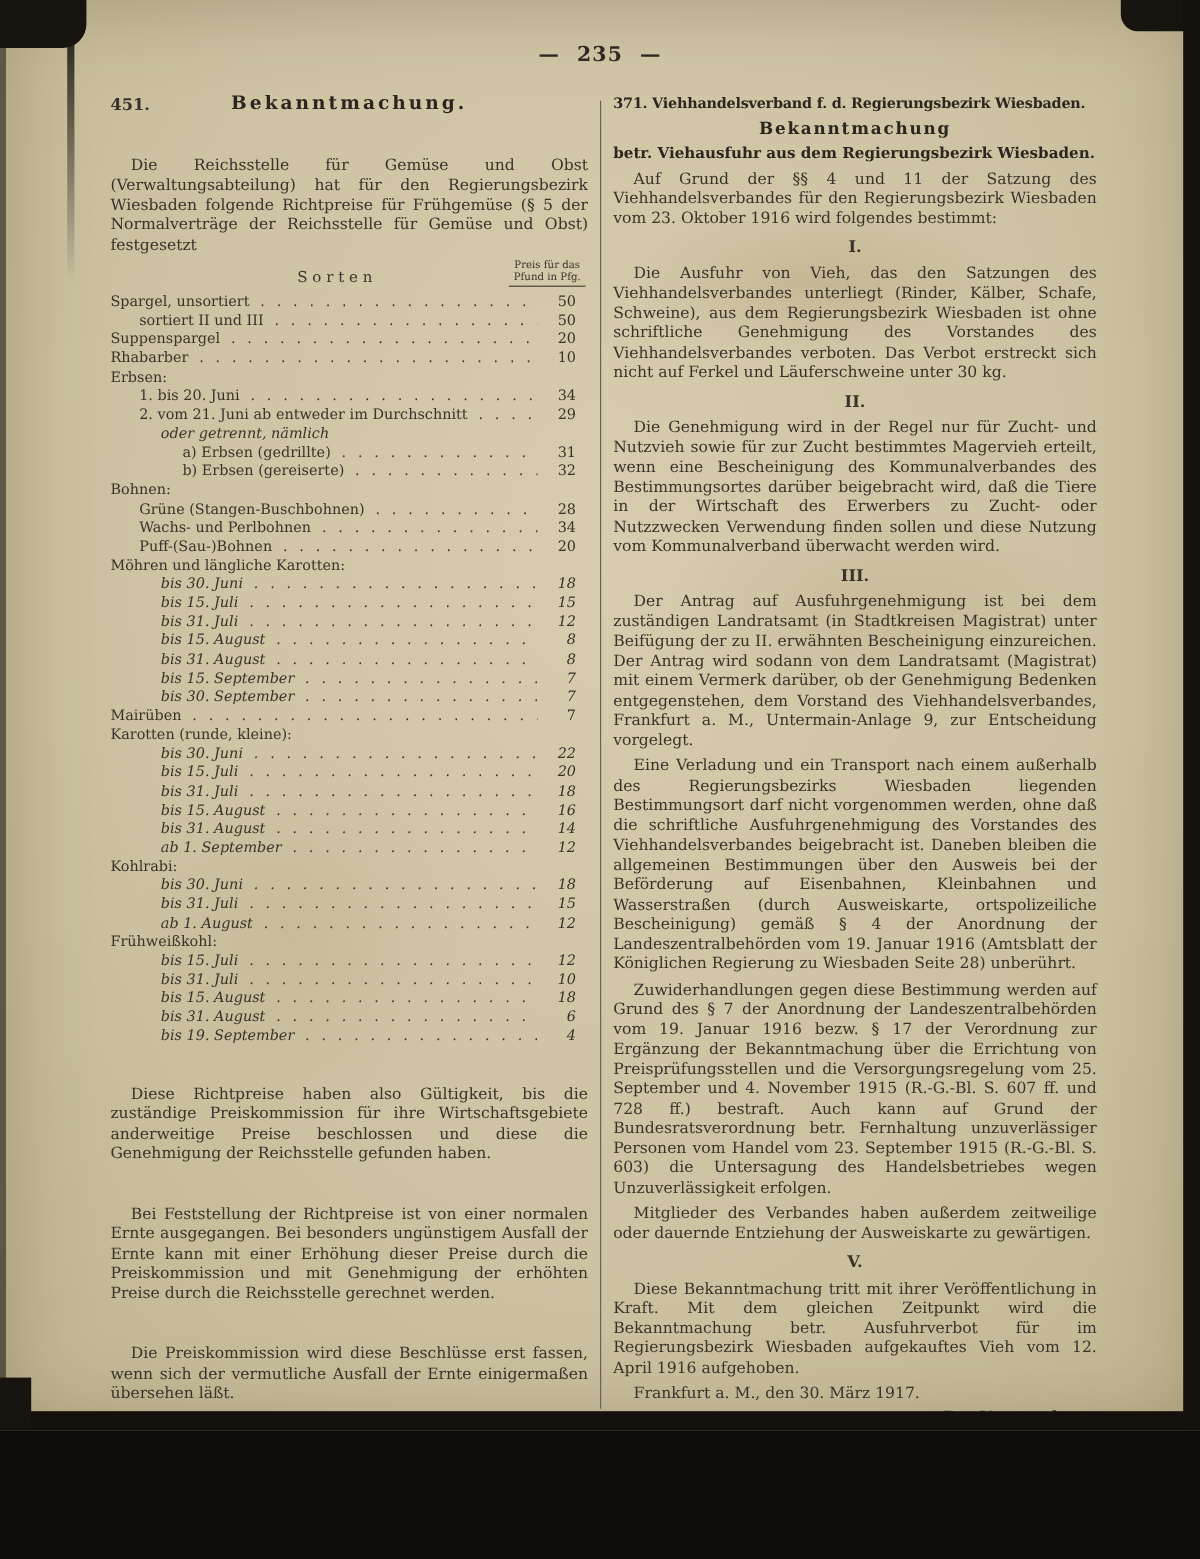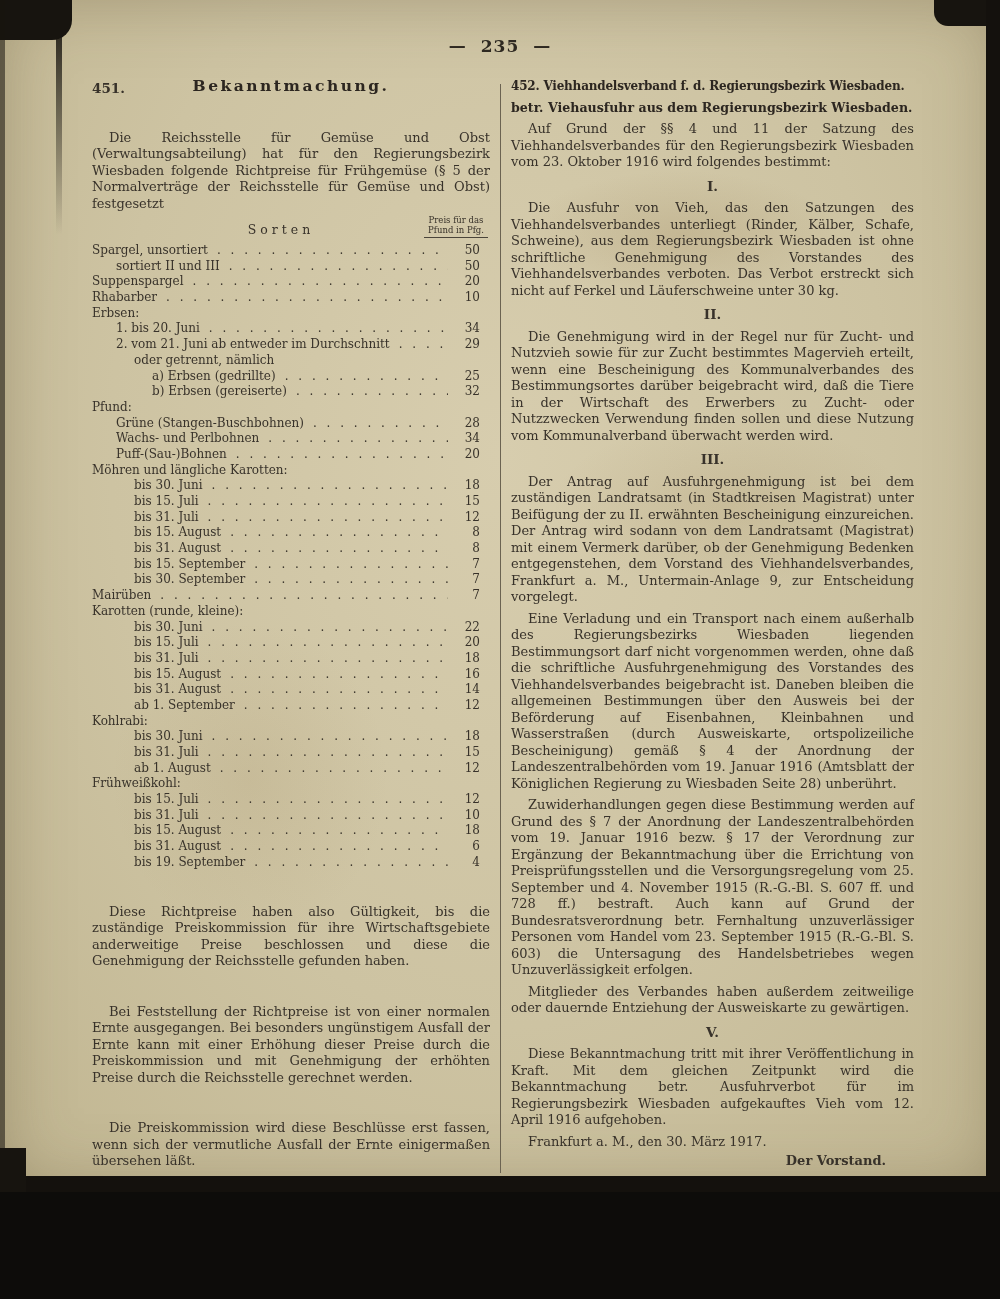--- a/index.html
+++ b/index.html
@@ -43,21 +43,21 @@
   .table-head { display:flex; justify-content:space-between; align-items:flex-end; margin:3px 0 4px; padding-right:2px; }
   .col-item { flex:1; text-align:center; letter-spacing:4px; font-size:12.5px; padding-left:46px; }
   .col-price { width:64px; font-size:8.5px; line-height:9.5px; text-align:center; border-bottom:1px solid #4a443a; padding-bottom:2px; }
 
   .price-table { padding-right:10px; margin-bottom:7px; }
   .price-row { display:flex; align-items:baseline; height:15.7px; font-size:12px; white-space:nowrap; }
   .row-label { flex:0 0 auto; }
   .leader { flex:1 1 auto; overflow:hidden; white-space:nowrap; margin:0 6px 0 9px; color:#3b352c; }
   .leader::after { content:". . . . . . . . . . . . . . . . . . . . . . . . . . . . . . . . . . . . . . . . . . . . . . . . . ."; letter-spacing:3px; font-size:12px; }
   .row-value { flex:0 0 26px; width:26px; text-align:right; }
-  .ind0 { padding-left:0; } .ind1 { padding-left:24px; } .ind2 { padding-left:42px; } .ind3 { padding-left:60px; }
+  .ind0 { padding-left:0; } .ind1 { padding-left:24px; } .ind2 { padding-left:42px;font-style:italic; } .ind3 { padding-left:60px; }
 
   .dateline { text-indent:16px; margin:5px 0 1px; }
   .sig-center { text-align:center; margin:1px 0; padding:0 24px; }
   .sig-line { margin:1px 0 0; text-indent:4px; }
 
   .r-heading { font-weight:bold; font-size:12px; letter-spacing:-0.2px; white-space:nowrap; margin:0 0 5px; color:#2c2620; }
   .r-title { text-align:center; font-weight:bold; font-size:14px; letter-spacing:1.5px; margin:0 0 4px; color:#2c2620; }
   .r-subtitle { font-weight:bold; font-size:12.6px; margin:0 0 5px; color:#2c2620; }
   .blk-para { text-align:justify; text-indent:17px; margin:0 0 5px; }
   .blk-numeral { text-align:center; font-weight:bold; font-size:13.5px; margin:7px 0 6px; }
@@ -125,29 +125,29 @@
               <span class="row-label">2. vom 21. Juni ab entweder im Durchschnitt</span>
               <span class="leader"></span>
               <span class="row-value">29</span>
             </div>
             <div class="price-row ind2">
               <span class="row-label">oder getrennt, nämlich</span>
             </div>
             <div class="price-row ind3">
               <span class="row-label">a) Erbsen (gedrillte)</span>
               <span class="leader"></span>
-              <span class="row-value">25</span>
+              <span class="row-value">31</span>
             </div>
             <div class="price-row ind3">
               <span class="row-label">b) Erbsen (gereiserte)</span>
               <span class="leader"></span>
               <span class="row-value">32</span>
             </div>
             <div class="price-row ind0">
-              <span class="row-label">Pfund:</span>
+              <span class="row-label">Bohnen:</span>
             </div>
             <div class="price-row ind1">
               <span class="row-label">Grüne (Stangen-Buschbohnen)</span>
               <span class="leader"></span>
               <span class="row-value">28</span>
             </div>
             <div class="price-row ind1">
               <span class="row-label">Wachs- und Perlbohnen</span>
               <span class="leader"></span>
               <span class="row-value">34</span>
@@ -285,21 +285,22 @@
         <p class="para indent">Bei Feststellung der Richtpreise ist von einer normalen Ernte ausgegangen. Bei besonders ungünstigem Ausfall der Ernte kann mit einer Erhöhung dieser Preise durch die Preiskommission und mit Genehmigung der erhöhten Preise durch die Reichsstelle gerechnet werden.</p>
         <p class="para indent">Die Preiskommission wird diese Beschlüsse erst fassen, wenn sich der vermutliche Ausfall der Ernte einigermaßen übersehen läßt.</p>
         <p class="dateline">Wiesbaden, den 28. März 1917.</p>
         <p class="sig-center">Bezirksstelle für Gemüse und Obst für den Regierungsbezirk Wiesbaden.</p>
         <p class="sig-line">Der Vorsitzende: Droege, Geheimer Regierungsrat.</p>
       </div>
 
       <div class="rule"></div>
 
       <div class="col right">
-        <p class="r-heading">452. Viehhandelsverband f. d. Regierungsbezirk Wiesbaden.</p>
+        <p class="r-heading">371. Viehhandelsverband f. d. Regierungsbezirk Wiesbaden.</p>
+        <p class="r-title">Bekanntmachung</p>
         <p class="r-subtitle">betr. Viehausfuhr aus dem Regierungsbezirk Wiesbaden.</p>
         <div>
             <p class="blk-para">Auf Grund der §§ 4 und 11 der Satzung des Viehhandelsverbandes für den Regierungsbezirk Wiesbaden vom 23. Oktober 1916 wird folgendes bestimmt:</p>
             <p class="blk-numeral">I.</p>
             <p class="blk-para">Die Ausfuhr von Vieh, das den Satzungen des Viehhandelsverbandes unterliegt (Rinder, Kälber, Schafe, Schweine), aus dem Regierungsbezirk Wiesbaden ist ohne schriftliche Genehmigung des Vorstandes des Viehhandelsverbandes verboten. Das Verbot erstreckt sich nicht auf Ferkel und Läuferschweine unter 30 kg.</p>
             <p class="blk-numeral">II.</p>
             <p class="blk-para">Die Genehmigung wird in der Regel nur für Zucht- und Nutzvieh sowie für zur Zucht bestimmtes Magervieh erteilt, wenn eine Bescheinigung des Kommunalverbandes des Bestimmungsortes darüber beigebracht wird, daß die Tiere in der Wirtschaft des Erwerbers zu Zucht- oder Nutzzwecken Verwendung finden sollen und diese Nutzung vom Kommunalverband überwacht werden wird.</p>
             <p class="blk-numeral">III.</p>
             <p class="blk-para">Der Antrag auf Ausfuhrgenehmigung ist bei dem zuständigen Landratsamt (in Stadtkreisen Magistrat) unter Beifügung der zu II. erwähnten Bescheinigung einzureichen. Der Antrag wird sodann von dem Landratsamt (Magistrat) mit einem Vermerk darüber, ob der Genehmigung Bedenken entgegenstehen, dem Vorstand des Viehhandelsverbandes, Frankfurt a. M., Untermain-Anlage 9, zur Entscheidung vorgelegt.</p>
             <p class="blk-para">Eine Verladung und ein Transport nach einem außerhalb des Regierungsbezirks Wiesbaden liegenden Bestimmungsort darf nicht vorgenommen werden, ohne daß die schriftliche Ausfuhrgenehmigung des Vorstandes des Viehhandelsverbandes beigebracht ist. Daneben bleiben die allgemeinen Bestimmungen über den Ausweis bei der Beförderung auf Eisenbahnen, Kleinbahnen und Wasserstraßen (durch Ausweiskarte, ortspolizeiliche Bescheinigung) gemäß § 4 der Anordnung der Landeszentralbehörden vom 19. Januar 1916 (Amtsblatt der Königlichen Regierung zu Wiesbaden Seite 28) unberührt.</p>

